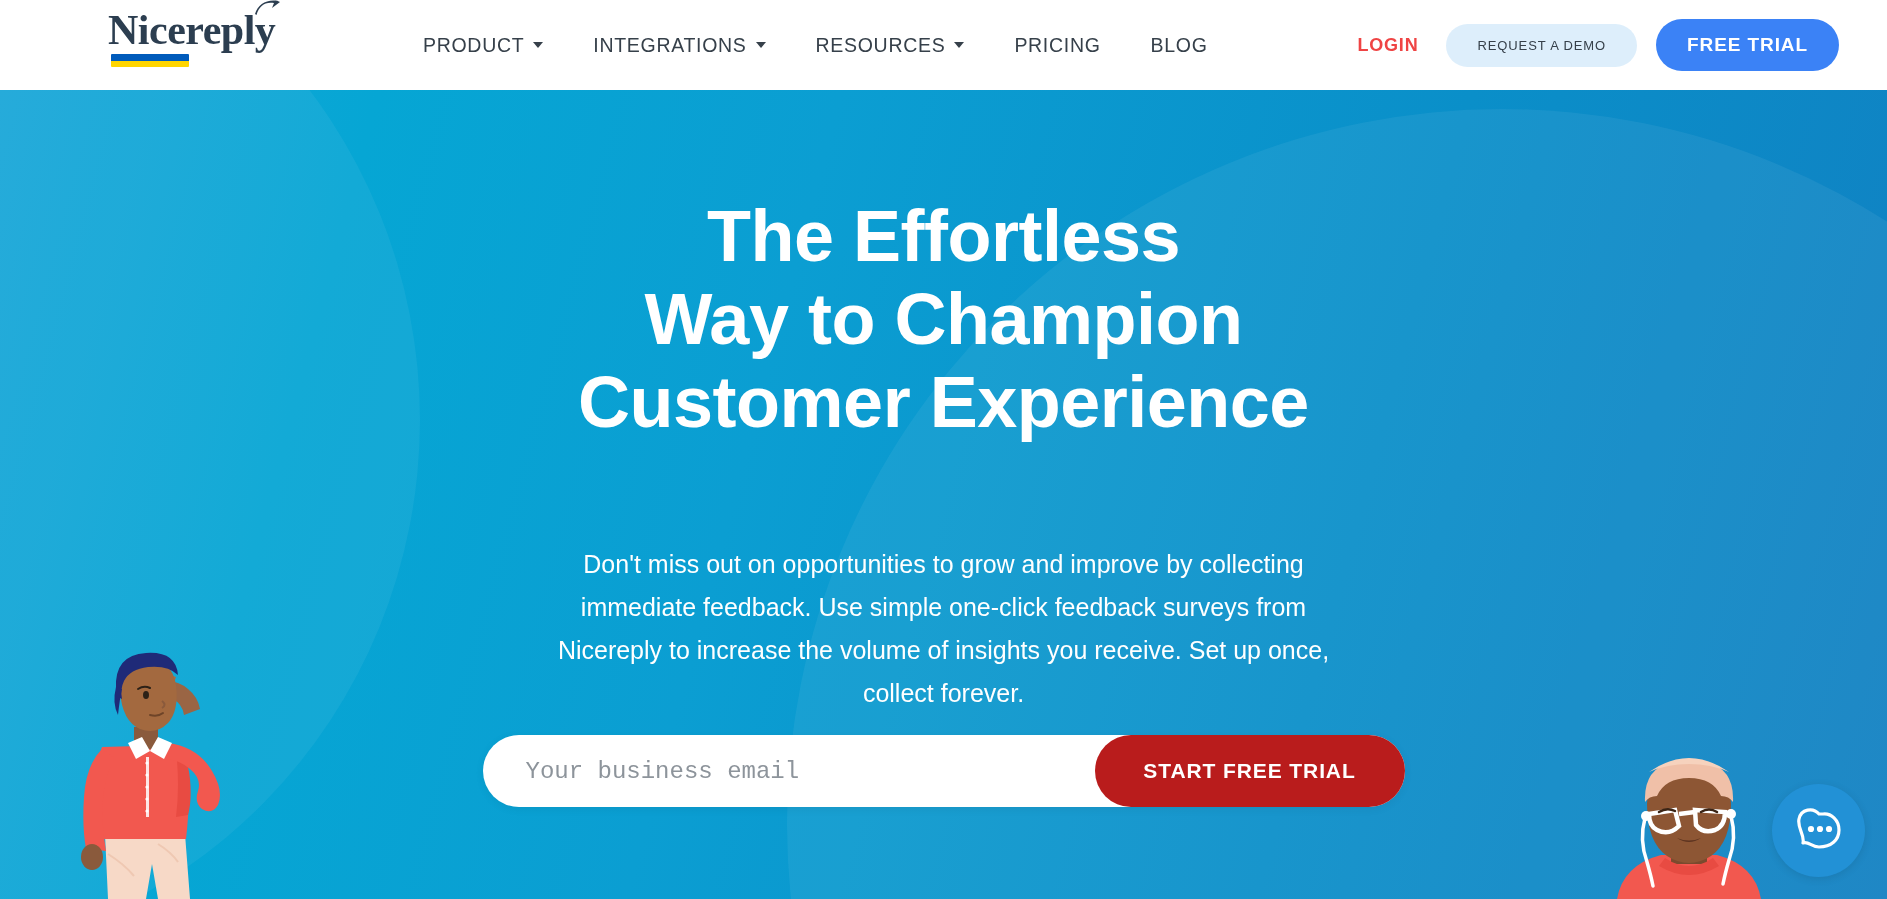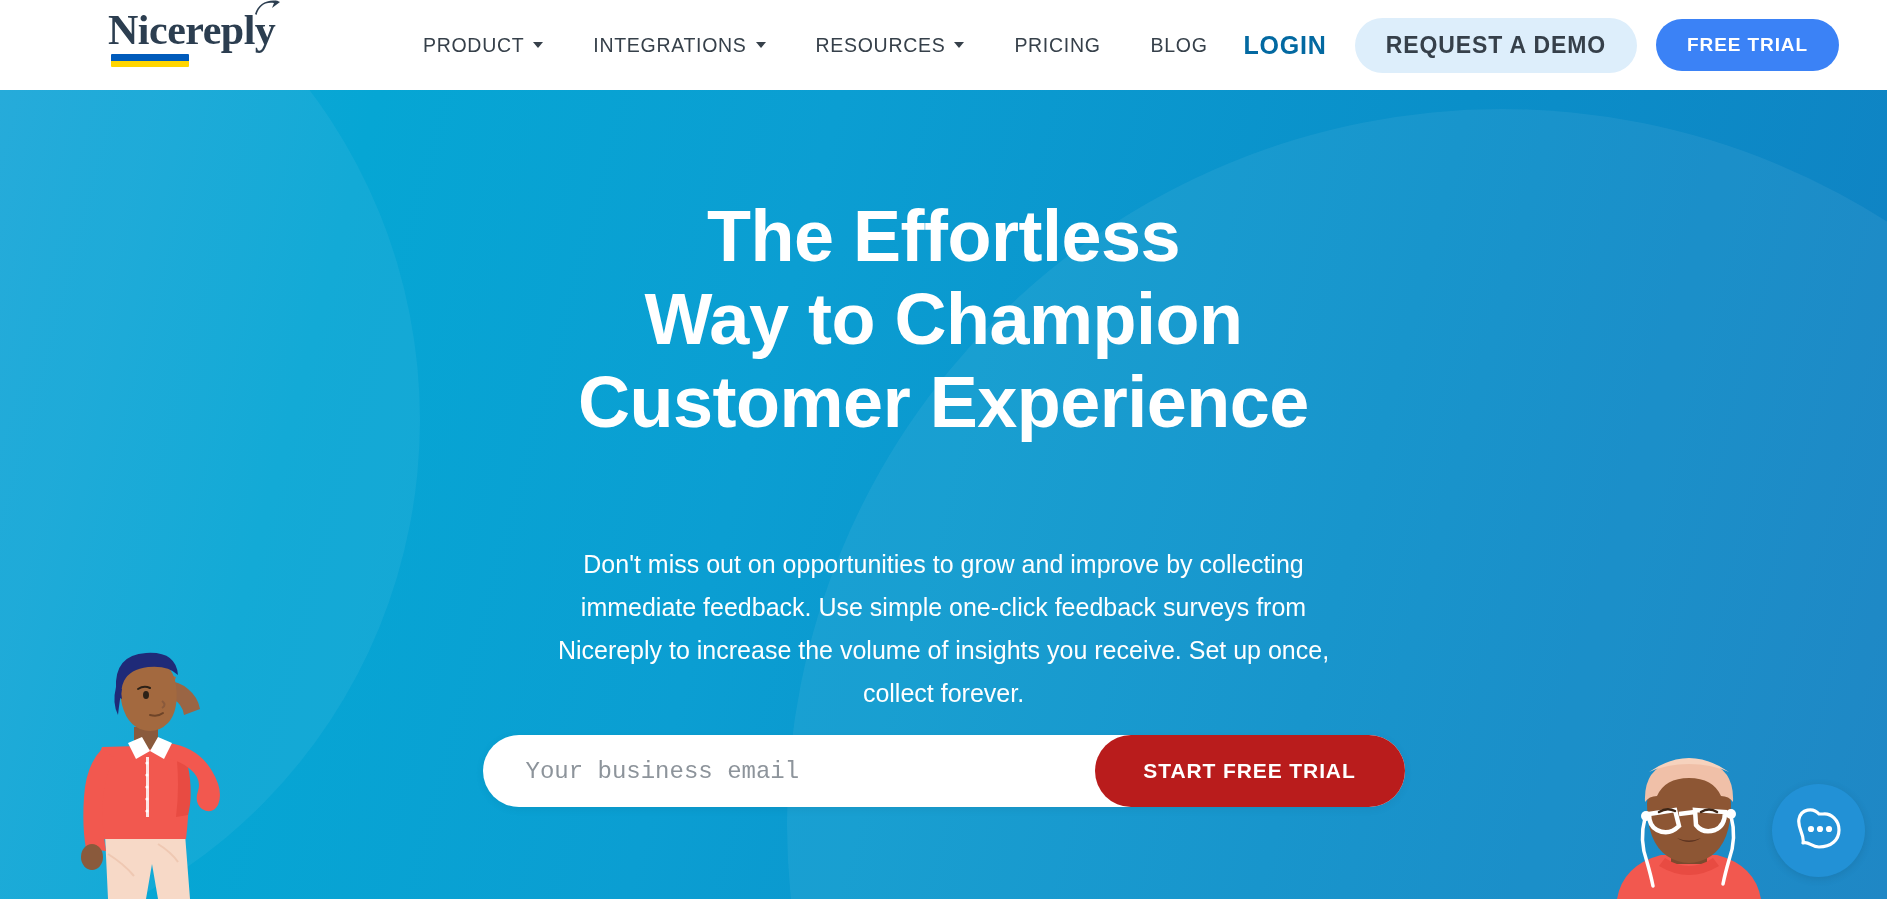--- a/index.html
+++ b/index.html
@@ -68,26 +68,26 @@
     border-left:5.5px solid transparent;
     border-right:5.5px solid transparent;
     border-top:6.5px solid #36404a;
   }
 
   .actions{
     position:absolute; right:48px; top:0;
     height:90px; display:flex; align-items:center; gap:0;
   }
   .login-link{
-    color:#0369a1; font-size:25px; font-weight:600;
+    color:#ef4444; font-size:18px; font-weight:600;
     letter-spacing:0.8px; padding:0 22px; cursor:pointer; white-space:nowrap;
   }
   .btn-demo{
     background:#ddeefb; color:#36404a;
-    font-size:23px; font-weight:700; letter-spacing:0.9px;
+    font-size:13px; font-weight:400; letter-spacing:0.9px;
     border:none; border-radius:30px;
     padding:14px 31px; cursor:pointer; white-space:nowrap;
     margin-left:6px;
   }
   .btn-trial{
     background:#3b82f6; color:#ffffff;
     font-size:19px; font-weight:700; letter-spacing:0.9px;
     border:none; border-radius:30px;
     padding:15px 31px; cursor:pointer; white-space:nowrap;
     margin-left:19px;

